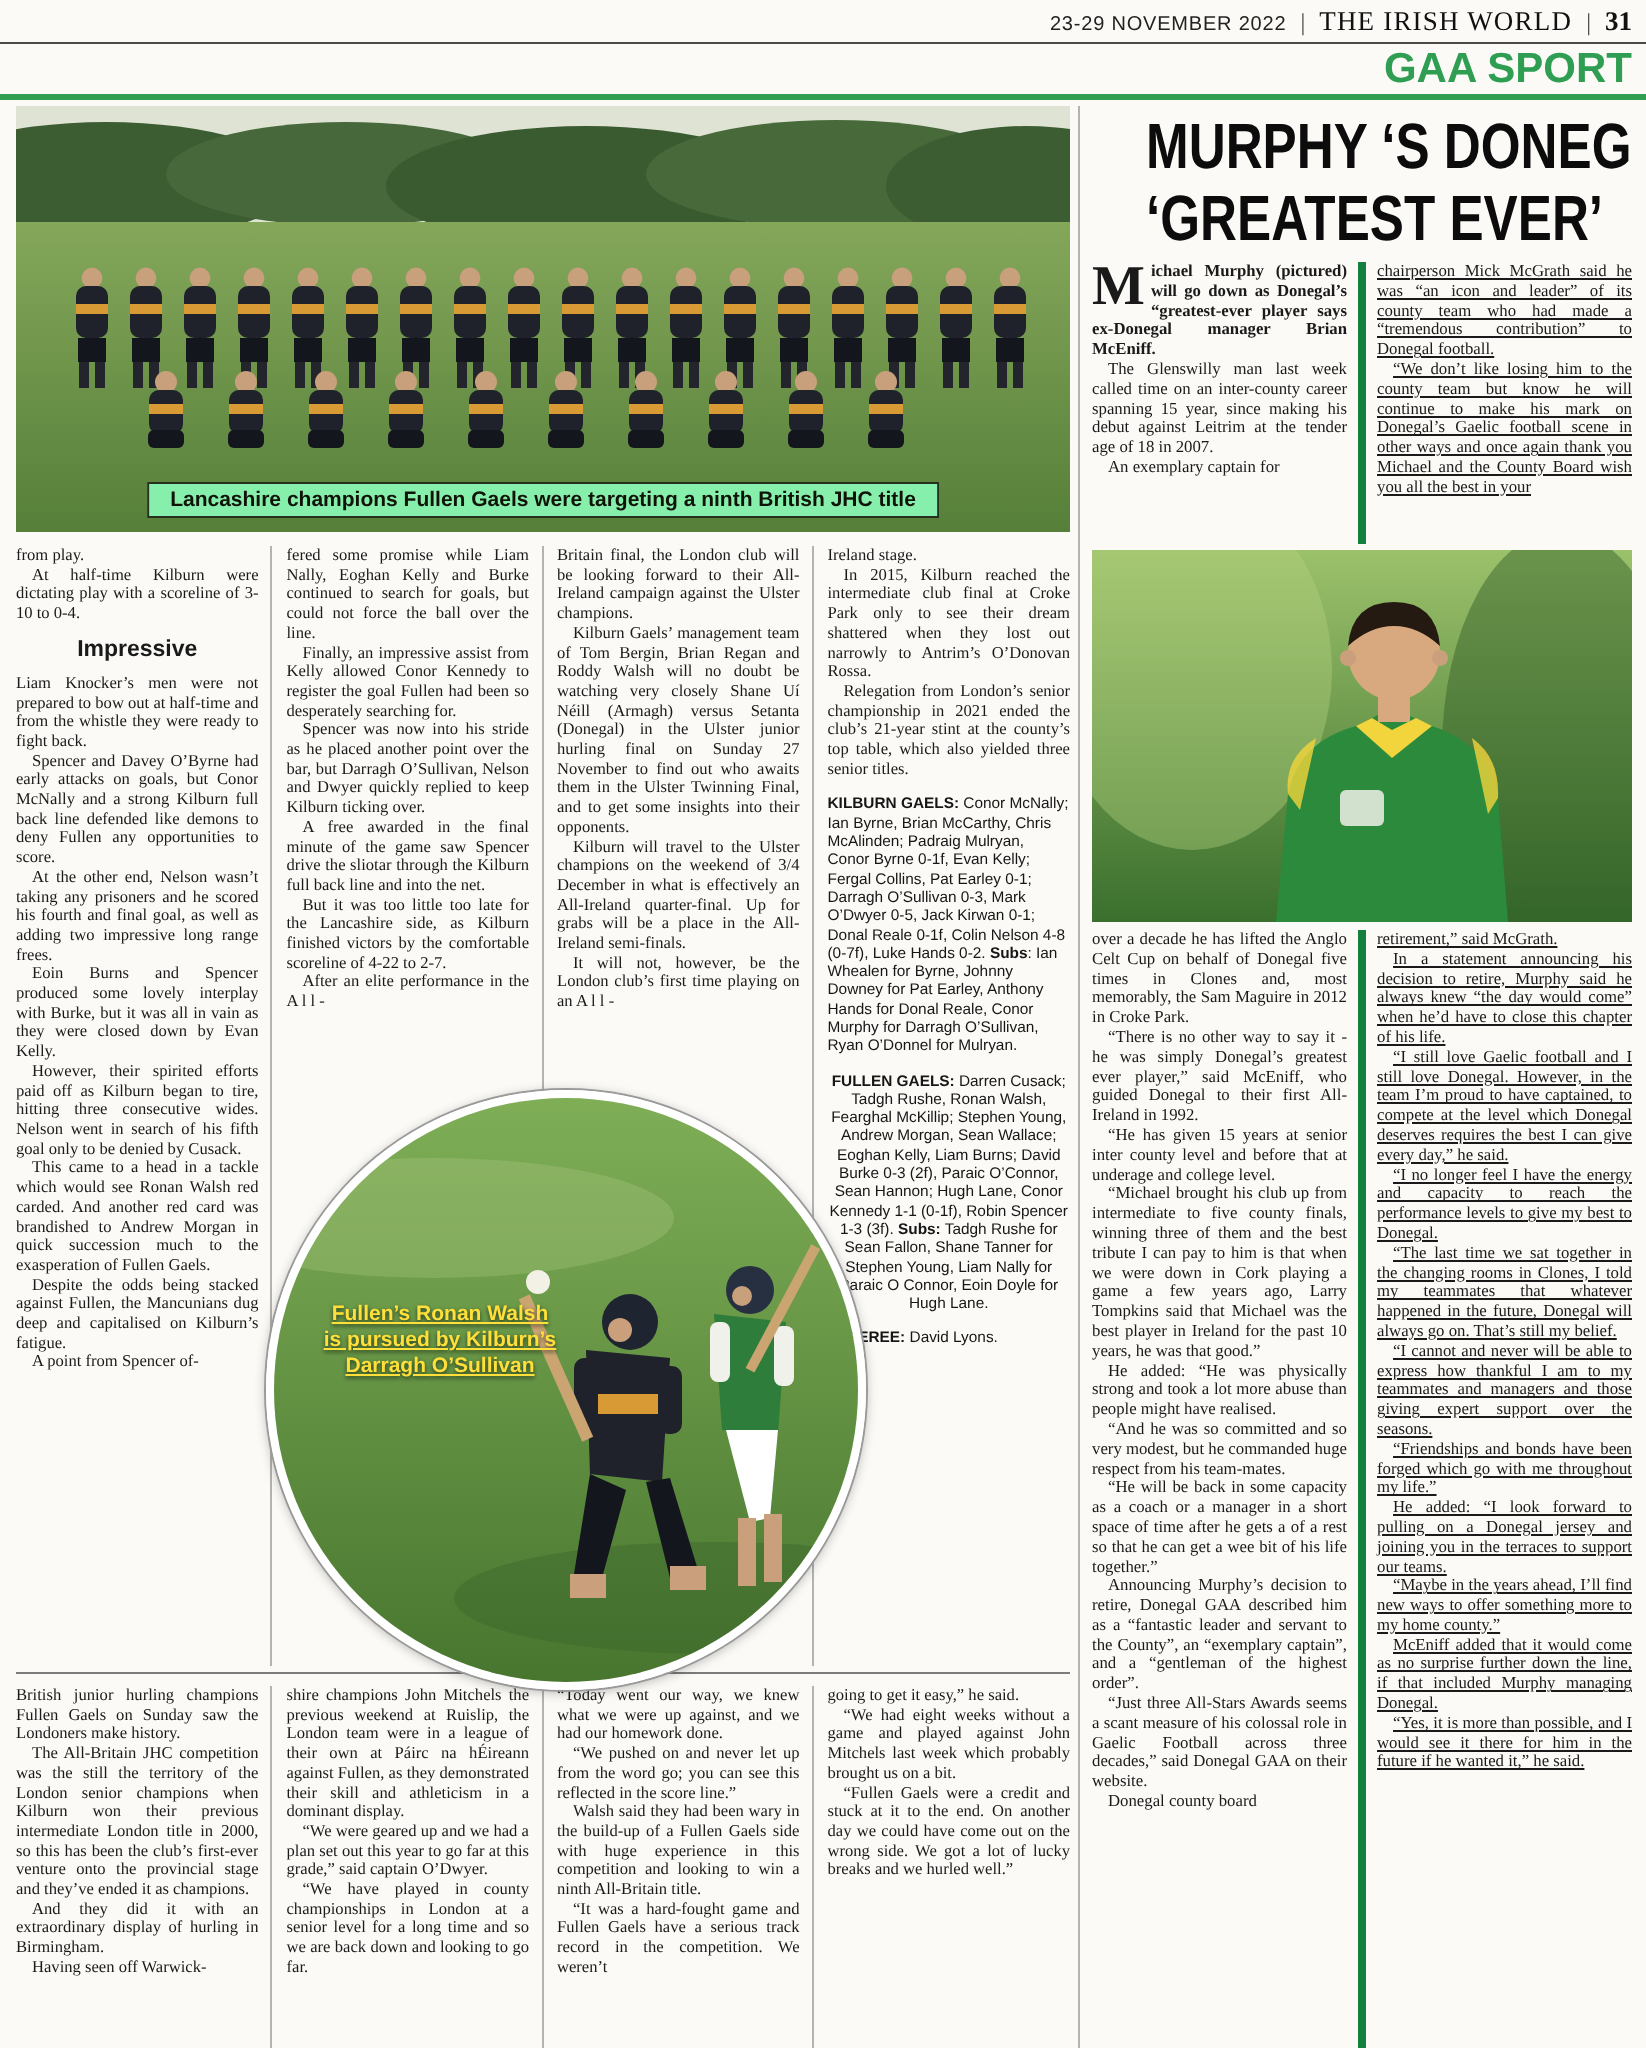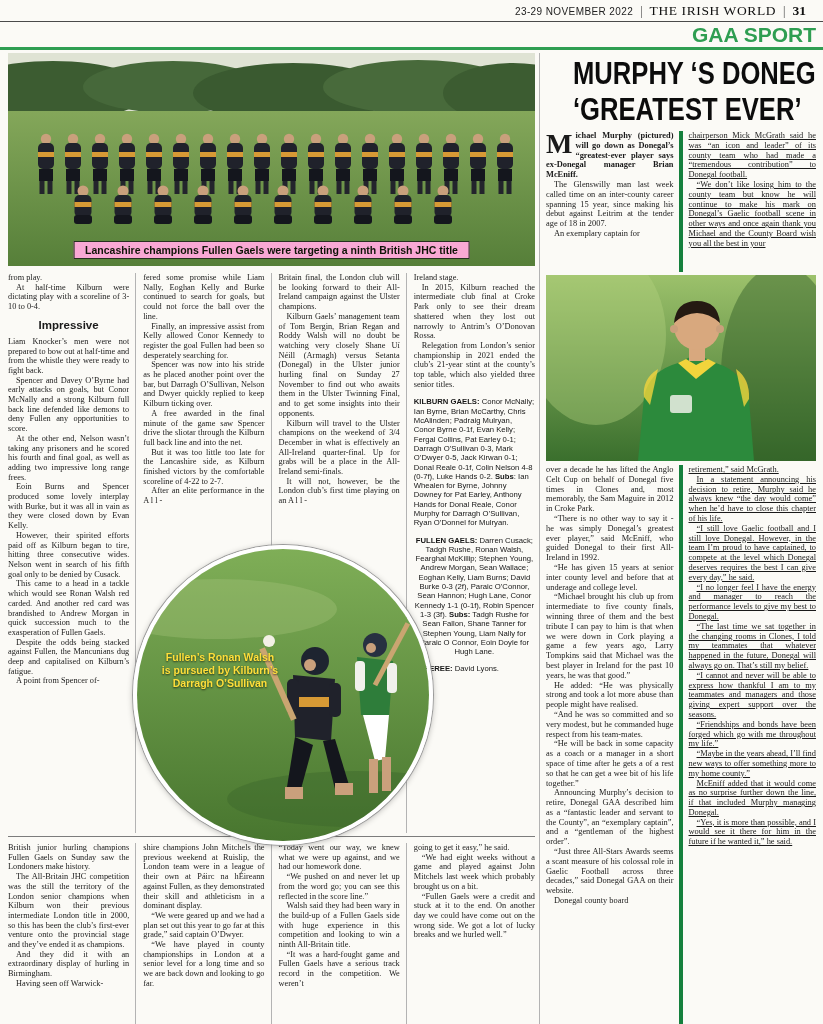--- a/index.html
+++ b/index.html
@@ -1,37 +1,37 @@
 <!DOCTYPE html>
 <html><head>
 <meta charset="utf-8">
 <style>
   html,body{margin:0;padding:0;}
   body{width:823px;height:1024px;background:#fbfaf6;position:relative;overflow:hidden;
        font-family:"Liberation Serif",serif;color:#1a1a1a;}
   .page{position:absolute;inset:0;}
 
   
-  .masthead{position:absolute;top:3px;right:17px;display:flex;align-items:baseline;gap:7px;}
+  .masthead{position:absolute;top:3px;right:7px;display:flex;align-items:baseline;gap:7px;}
   .m-date{font-family:"Liberation Sans",sans-serif;font-size:10px;letter-spacing:.4px;color:#222;}
   .m-sep{font-size:12px;color:#444;}
   .m-paper{font-family:Liberation Serif, serif;font-size:13.5px;letter-spacing:.6px;color:#111;}
   .m-page{font-family:"Liberation Serif",serif;font-size:13.5px;font-weight:bold;color:#111;}
   .rule-top{position:absolute;top:21px;left:0;width:823px;height:1px;background:#4a4a4a;}
   .section-title{position:absolute;top:23px;right:7px;font-family:"Liberation Sans",sans-serif;
        font-weight:bold;font-size:21px;color:var(--green);}
   .green-rule{position:absolute;top:47px;left:0;width:823px;height:3px;background:var(--green);}
 
   :root{--green:#2f9e52;}
 
   
   .photo-main{position:absolute;left:8px;top:53px;width:527px;height:213px;overflow:hidden;}
   .photo-main svg{display:block;width:100%;height:100%;}
   .photo-caption{position:absolute;left:50%;transform:translateX(-50%);bottom:7px;
-       background:#f9a8d4;border:1px solid #26301f;padding:2px 11px;white-space:nowrap;
+       background:#86efac;border:1px solid #26301f;padding:2px 11px;white-space:nowrap;
        font-family:"Liberation Sans",sans-serif;font-weight:bold;font-size:10.5px;color:#101408;}
 
   
   .colbody p{margin:0;text-align:justify;font-size:8.3px;line-height:9.7px;text-indent:8px;}
   .colbody p.first{text-indent:0;}
   .colbody p.lead-drop{text-indent:0;font-weight:bold;}
   .subhead{font-family:"Liberation Sans",sans-serif;font-weight:bold;font-size:11.5px;
        text-align:center;margin:7px 0 6px;}
   .dropcap{float:left;font-size:28px;line-height:23px;font-weight:bold;padding:1px 3px 0 0;}
   p.listing{font-family:"Liberation Sans",sans-serif;font-size:7.7px;line-height:9.3px;
@@ -43,21 +43,21 @@
   .main-cols{position:absolute;left:8px;top:273px;width:527px;height:560px;display:flex;overflow:hidden;}
   .col{flex:1;min-width:0;overflow:hidden;}
   .col+.col{border-left:1px solid #b3b3b3;margin-left:6px;padding-left:7px;}
 
   
   .circle-photo{position:absolute;left:133px;top:545px;width:292px;height:292px;border-radius:50%;
        border:4px solid #fff;box-shadow:0 0 0 1px #9a9a9a,0 1px 6px rgba(0,0,0,.3);overflow:hidden;z-index:6;}
   .circle-photo svg{display:block;width:100%;height:100%;}
   .circle-caption{position:absolute;left:24px;top:102px;width:118px;text-align:center;
        font-family:"Liberation Sans",sans-serif;font-weight:bold;font-size:10.5px;line-height:13px;
-       color:#ffdf3a;text-shadow:0 1px 2px rgba(0,0,0,.65);}
+       color:#ffdf3a;text-shadow:0 1px 2px rgba(0,0,0,.65);text-decoration:underline;}
 
   .rule-v{position:absolute;left:539px;top:53px;height:971px;width:1px;background:#b3b3b3;}
   .rule-h{position:absolute;left:8px;top:836px;width:527px;height:1px;background:#7c7c7c;z-index:2;}
 
   .bottom-cols{position:absolute;left:8px;top:843px;width:527px;height:181px;display:flex;overflow:hidden;}
 
   
   .murphy{position:absolute;left:546px;top:53px;width:270px;height:971px;overflow:hidden;}
   .headline{text-align:center;font-family:"Liberation Sans",sans-serif;font-weight:bold;color:#0c0c0c;
        margin:2px 0 4px;}
@@ -305,24 +305,25 @@
           <p class="p">“And he was so committed and so very modest, but he commanded huge respect from his team-mates.</p>
           <p class="p">“He will be back in some capacity as a coach or a manager in a short space of time after he gets a of a rest so that he can get a wee bit of his life together.”</p>
           <p class="p">Announcing Murphy’s decision to retire, Donegal GAA described him as a “fantastic leader and servant to the County”, an “exemplary captain”, and a “gentleman of the highest order”.</p>
           <p class="p">“Just three All-Stars Awards seems a scant measure of his colossal role in Gaelic Football across three decades,” said Donegal GAA on their website.</p>
           <p class="p">Donegal county board</p>
         </div>
       <div class="m-col">
           <p class="first">retirement,” said McGrath.</p>
           <p class="p">In a statement announcing his decision to retire, Murphy said he always knew “the day would come” when he’d have to close this chapter of his life.</p>
           <p class="p">“I still love Gaelic football and I still love Donegal. However, in the team I’m proud to have captained, to compete at the level which Donegal deserves requires the best I can give every day,” he said.</p>
-          <p class="p">“I no longer feel I have the energy and manager to reach the performance levels to give my best to Donegal.</p>
+          <p class="p">“I no longer feel I have the energy and capacity to reach the performance levels to give my best to Donegal.</p>
           <p class="p">“The last time we sat together in the changing rooms in Clones, I told my teammates that whatever happened in the future, Donegal will always go on. That’s still my belief.</p>
           <p class="p">“I cannot and never will be able to express how thankful I am to my teammates and managers and those giving expert support over the seasons.</p>
           <p class="p">“Friendships and bonds have been forged which go with me throughout my life.”</p>
+          <p class="p">He added: “I look forward to pulling on a Donegal jersey and joining you in the terraces to support our teams.</p>
           <p class="p">“Maybe in the years ahead, I’ll find new ways to offer something more to my home county.”</p>
           <p class="p">McEniff added that it would come as no surprise further down the line, if that included Murphy managing Donegal.</p>
           <p class="p">“Yes, it is more than possible, and I would see it there for him in the future if he wanted it,” he said.</p>
         </div>
     </div>
   </div>
 
 </div>
 
 </body></html>

